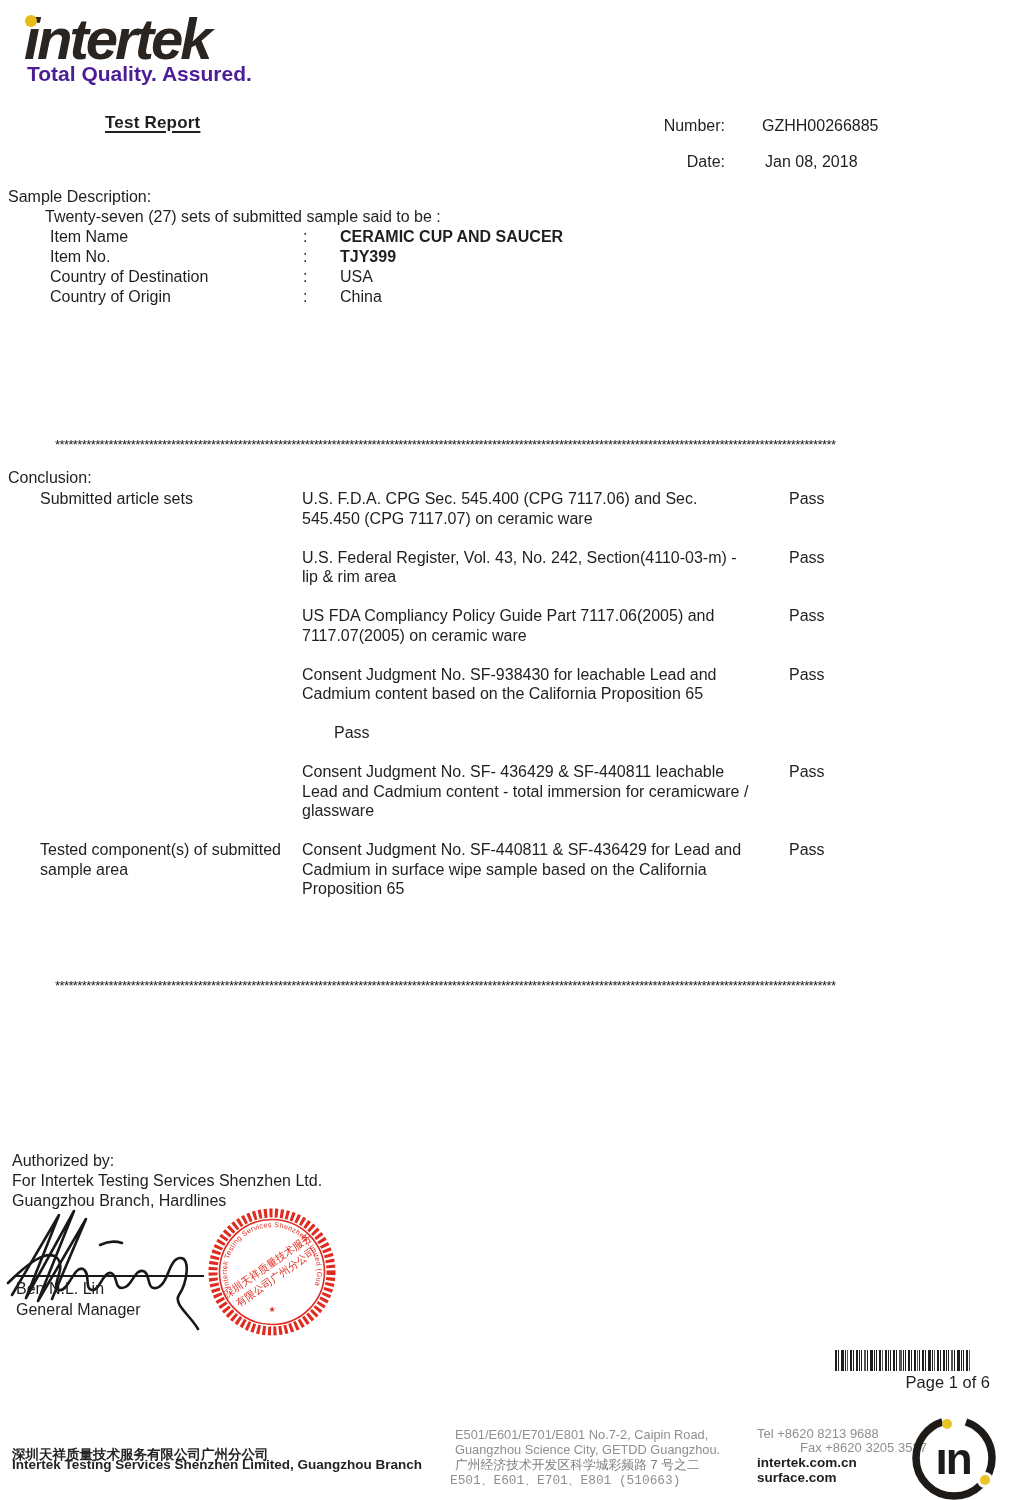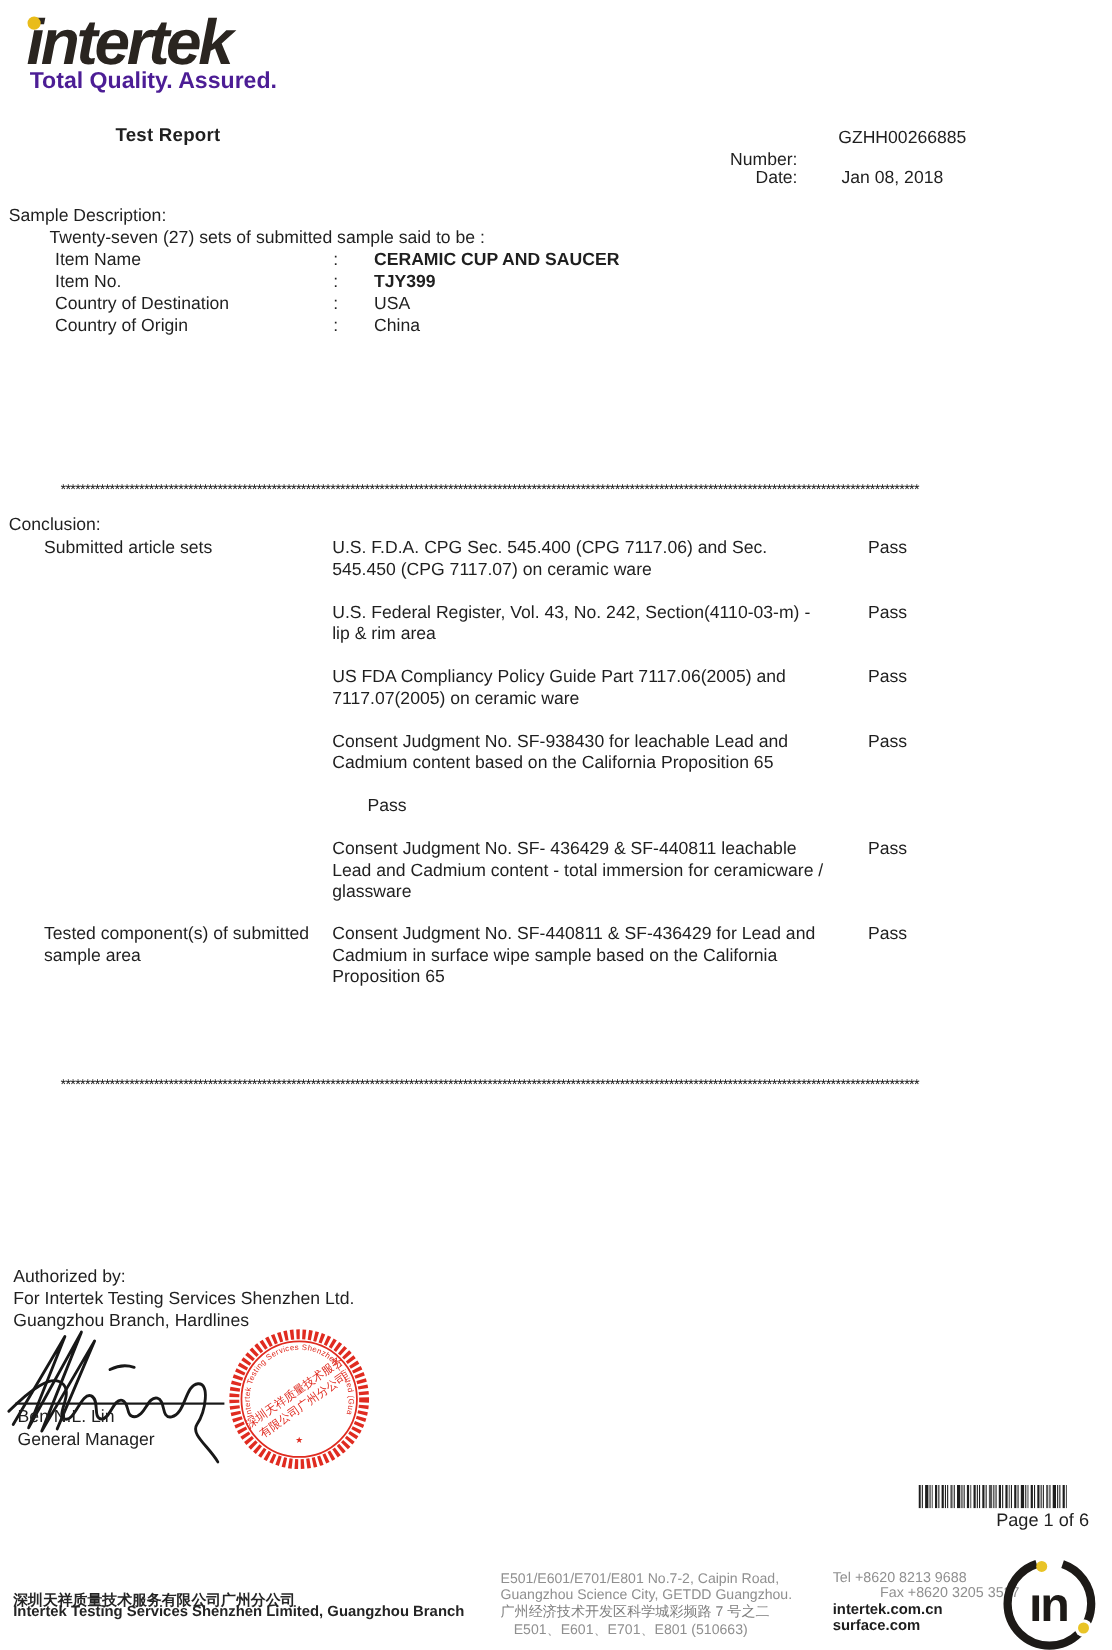--- a/index.html
+++ b/index.html
@@ -14,21 +14,21 @@
   .abs{position:absolute;}
   
   .wordmark{
     font-size:58px;font-weight:700;letter-spacing:-3px;color:#2a2520;line-height:1;font-style:italic;
   }
   .logo-dot{width:12px;height:12px;border-radius:50%;background:#e9bc1a;}
   .tagline{font-size:21px;font-weight:700;color:#4c1d95;}
   
   .title{
     font-size:17px;font-weight:700;
-    text-underline-offset:3px;text-decoration-thickness:1.5px;
+    text-decoration:underline;text-underline-offset:3px;text-decoration-thickness:1.5px;
     letter-spacing:.2px;
   }
   .h16{font-size:16px;line-height:19.5px;}
   .numlabel{left:600px;width:125px;text-align:right;}
   
   .fieldrow .lbl{position:absolute;left:50px;width:250px;}
   .fieldrow .col{position:absolute;left:303px;}
   .fieldrow .val{position:absolute;left:340px;}
   .bold{font-weight:700;}
   
@@ -57,21 +57,21 @@
 </head>
 <body>
 
 <div class="page">
 
   <div class="abs wordmark" style="left:24px;top:10px;">intertek</div>
   <div class="abs logo-dot" style="left:25px;top:15px;"></div>
   <div class="abs tagline" style="left:27px;top:62px;">Total Quality. Assured.</div>
 
   <div class="abs title" style="left:105px;top:113px;">Test Report</div>
-  <div class="abs h16 numlabel" style="top:116px;margin-top:20px;">Number:</div>
+  <div class="abs h16 numlabel" style="top:116px;">Number:</div>
   <div class="abs h16" style="left:762px;top:116px;">GZHH00266885</div>
   <div class="abs h16 numlabel" style="top:152px;">Date:</div>
   <div class="abs h16" style="left:765px;top:152px;">Jan 08, 2018</div>
 
   <div class="abs h16" style="left:8px;top:187px;">Sample Description:</div>
   <div class="abs h16" style="left:45px;top:207px;">Twenty-seven (27) sets of submitted sample said to be :</div>
 
   <div class="abs h16 fieldrow" style="left:0;top:227px;width:1011px;">
     <span class="lbl">Item Name</span>
     <span class="col">:</span>
@@ -227,21 +227,21 @@
       <rect x="134" y="0" width="1" height="21" fill="#555"></rect>
     </svg>
   <div class="abs" style="left:820px;top:1373px;width:170px;text-align:right;font-size:16.5px;">Page 1 of 6</div>
 
   <div class="abs f-left" style="left:12px;top:1429px;margin-top:27px;">Intertek Testing Services Shenzhen Limited, Guangzhou Branch</div>
   <div class="abs f-left" style="left:12px;top:1446px;">深圳天祥质量技术服务有限公司广州分公司</div>
 
   <div class="abs f-mid" style="left:455px;top:1427px;">E501/E601/E701/E801 No.7-2, Caipin Road,</div>
   <div class="abs f-mid" style="left:455px;top:1442px;">Guangzhou Science City, GETDD Guangzhou.</div>
   <div class="abs f-mid" style="left:455px;top:1457px;color:#7e7e7e;">广州经济技术开发区科学城彩频路 7 号之二</div>
-  <div class="abs f-mid" style="left:467px;top:1473px;">E501、E601、E701、E801 (510663)</div>
+  <div class="abs f-mid" style="left:450px;top:1473px;font-family:Liberation Mono, monospace;">E501、E601、E701、E801 (510663)</div>
 
   <div class="abs f-right-gray" style="left:757px;top:1427px;">Tel +8620 8213 9688</div>
   <div class="abs f-right-gray" style="left:800px;top:1441px;">Fax +8620 3205 3537</div>
   <div class="abs f-right-bold" style="left:757px;top:1455px;">intertek.com.cn</div>
   <div class="abs f-right-bold" style="left:757px;top:1470px;">surface.com</div>
 
   <svg class="abs" style="left:903px;top:1411px;" width="102" height="92" viewBox="0 0 100 92">
     <circle cx="50" cy="47" r="38" fill="none" stroke="#1d1a17" stroke-width="7.5" stroke-dasharray="167 24 47.7 0"></circle>
     <text x="49" y="63" text-anchor="middle" font-size="44" font-weight="700" letter-spacing="-2" fill="#1d1a17" font-family="Liberation Sans, sans-serif">ın</text>
     <circle cx="43" cy="13" r="5" fill="#e9c427"></circle>

